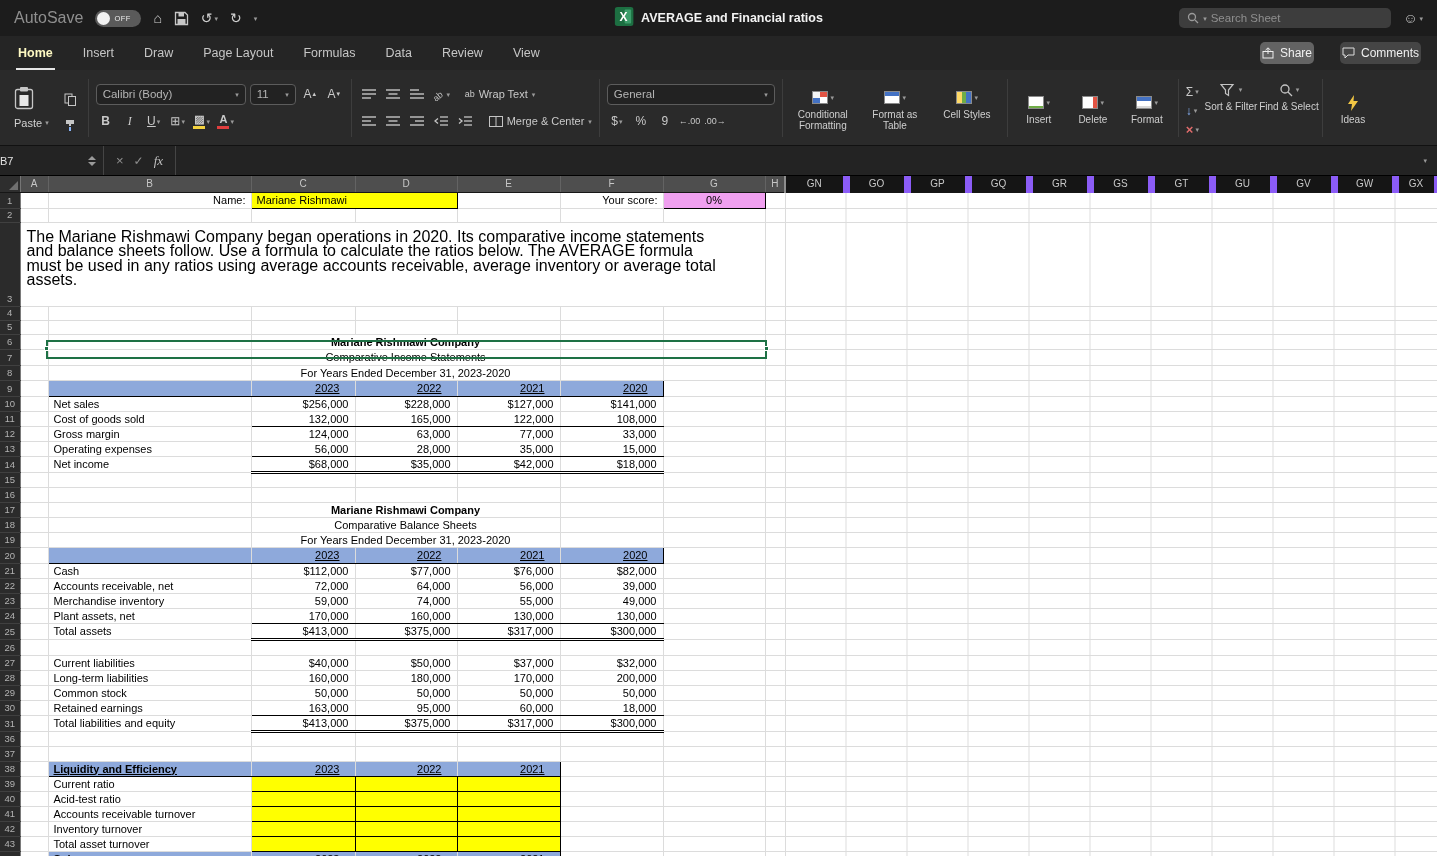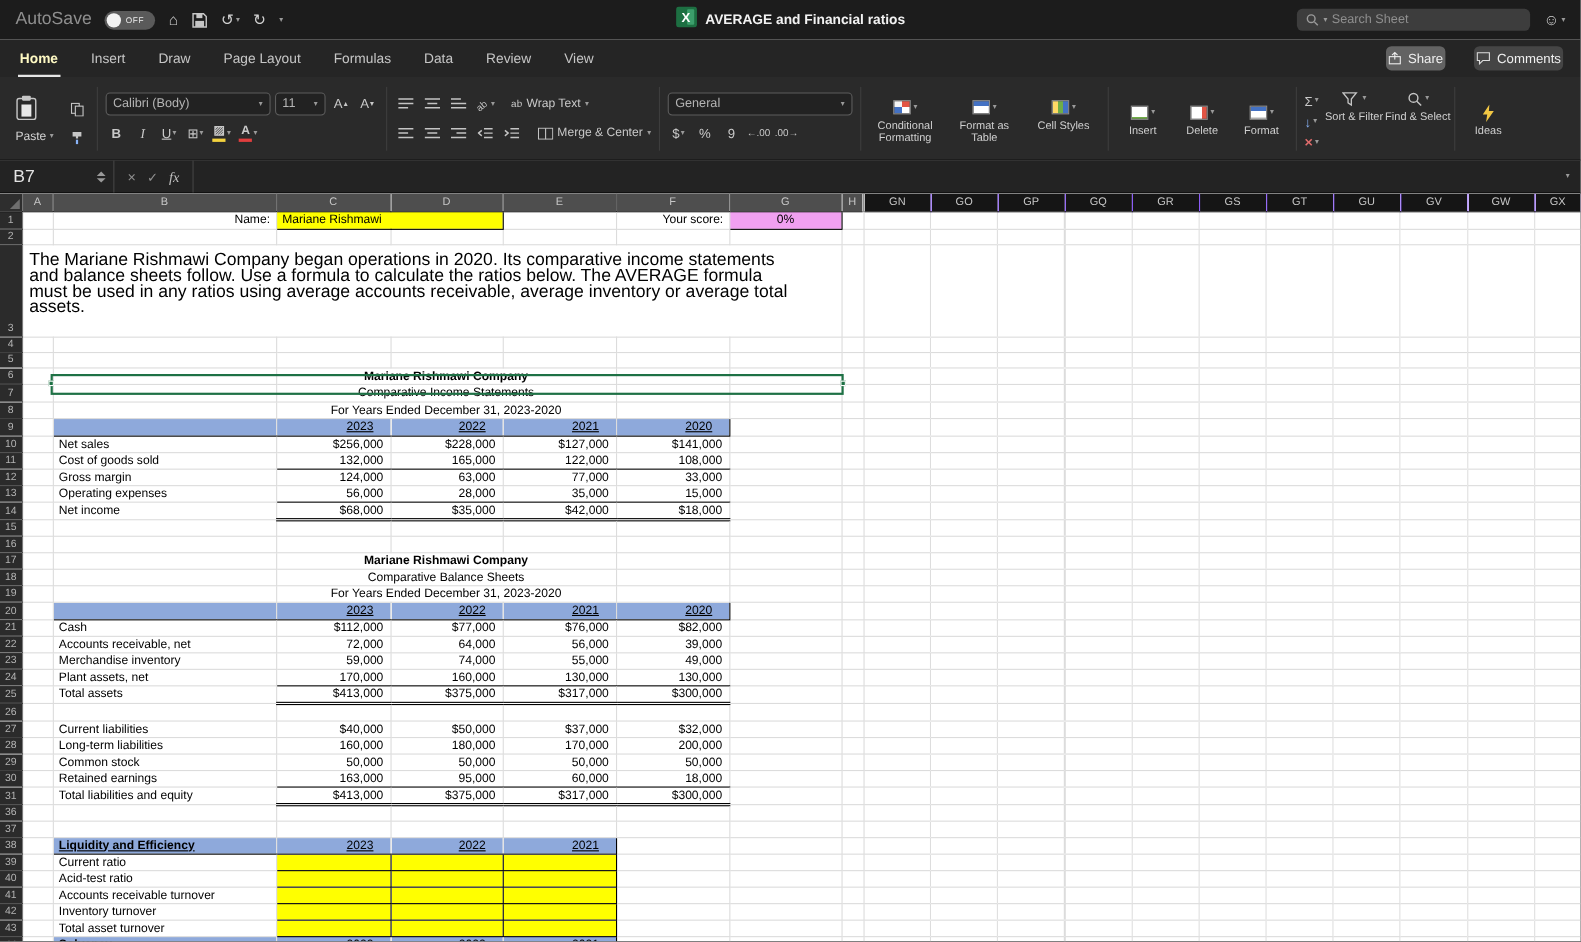--- a/index.html
+++ b/index.html
@@ -63,37 +63,37 @@
   .lblbtn{display:inline-flex;align-items:center;gap:4px;font-size:11px;color:#c9c9c9;cursor:pointer;white-space:nowrap}
   .mini{font-size:9px;color:#c9c9c9}
   .colorbar{display:inline-flex;flex-direction:column;align-items:center;line-height:1;cursor:pointer}
   .colorbar b{font-size:11px;color:#c9c9c9;font-weight:700}
   .bar-red{width:12px;height:3px;background:#e03e3e;margin-top:1px}
   .bar-yel{width:12px;height:3px;background:#f3d23e;margin-top:1px}
   .dec{font-size:9px;color:#c9c9c9}
 
   
   .fbar{position:absolute;top:146px;left:0;width:100%;height:30px;background:#232323;border-bottom:1px solid #000;display:flex;align-items:center}
-  .namebox{width:104px;height:100%;display:flex;align-items:center;padding-left:12px;border-right:1px solid #454545;color:#e3e3e3;font-size:16px;cursor:pointer}
+  .namebox{width:104px;height:100%;display:flex;align-items:center;border-right:1px solid #454545;color:#e3e3e3;font-size:11px;cursor:pointer}
   .spin{display:flex;flex-direction:column;gap:2px;margin-left:auto;margin-right:7px}
   .spin i{width:0;height:0;border-left:4px solid transparent;border-right:4px solid transparent}
   .spin .up{border-bottom:4px solid #9a9a9a}
   .spin .dn{border-top:4px solid #9a9a9a}
   .fbtns{display:flex;align-items:center;gap:10px;padding:0 12px;border-right:1px solid #454545;height:100%}
   .fxcancel{color:#8f8f8f;font-size:13px;cursor:pointer}
   .fxok{color:#8f8f8f;font-size:12px;cursor:pointer}
   .fx{font-family:"Liberation Serif",serif;font-style:italic;color:#c0c0c0;font-size:13px;cursor:pointer}
   .finput{flex:1;height:100%;cursor:text}
   .fchev{padding:0 10px;cursor:pointer}
 
   
   .sheet{position:absolute;top:176px;left:0;width:1437px;height:680px;background:#fff;overflow:hidden}
   table.grid{border-collapse:collapse;table-layout:fixed;width:1437px}
   .grid th{background:#4e4e4e;color:#c7c7c7;font-size:10px;font-weight:400;border-right:1px solid #636363;border-bottom:1px solid #161616;padding:0;text-align:center;overflow:hidden}
-  .grid th.thr{background:#151515;border-right:1px solid #8b5cf6}
+  .grid th.thr{background:#151515;border-right:7px solid #8b5cf6}
   .grid th.gn{border-left:2px solid #8d8d8d}
   .grid th.corner{background:#2e2e2e;border-right:1px solid #757575;position:relative}
   .grid th.corner i{position:absolute;right:2px;bottom:2px;width:0;height:0;border-left:9px solid transparent;border-bottom:9px solid #6f6f6f}
   .grid td{border-right:1px solid #dcdcdc;border-bottom:1px solid #dcdcdc;font-size:11px;color:#000;padding:0 3px;white-space:nowrap;overflow:hidden;vertical-align:middle}
   td.g{background:#2b2b2b;border-right:1px solid #7a7a7a;border-bottom:1px solid #404040;color:#b3b3b3;font-size:9.5px;text-align:center;padding:0 0 2px 0;vertical-align:bottom}
   td.lbl{padding-left:5px}
   td.rlbl{text-align:right;padding-right:5px}
   td.num{text-align:right;padding-right:6px}
   td.ctr{text-align:center}
   .b{font-weight:700}

